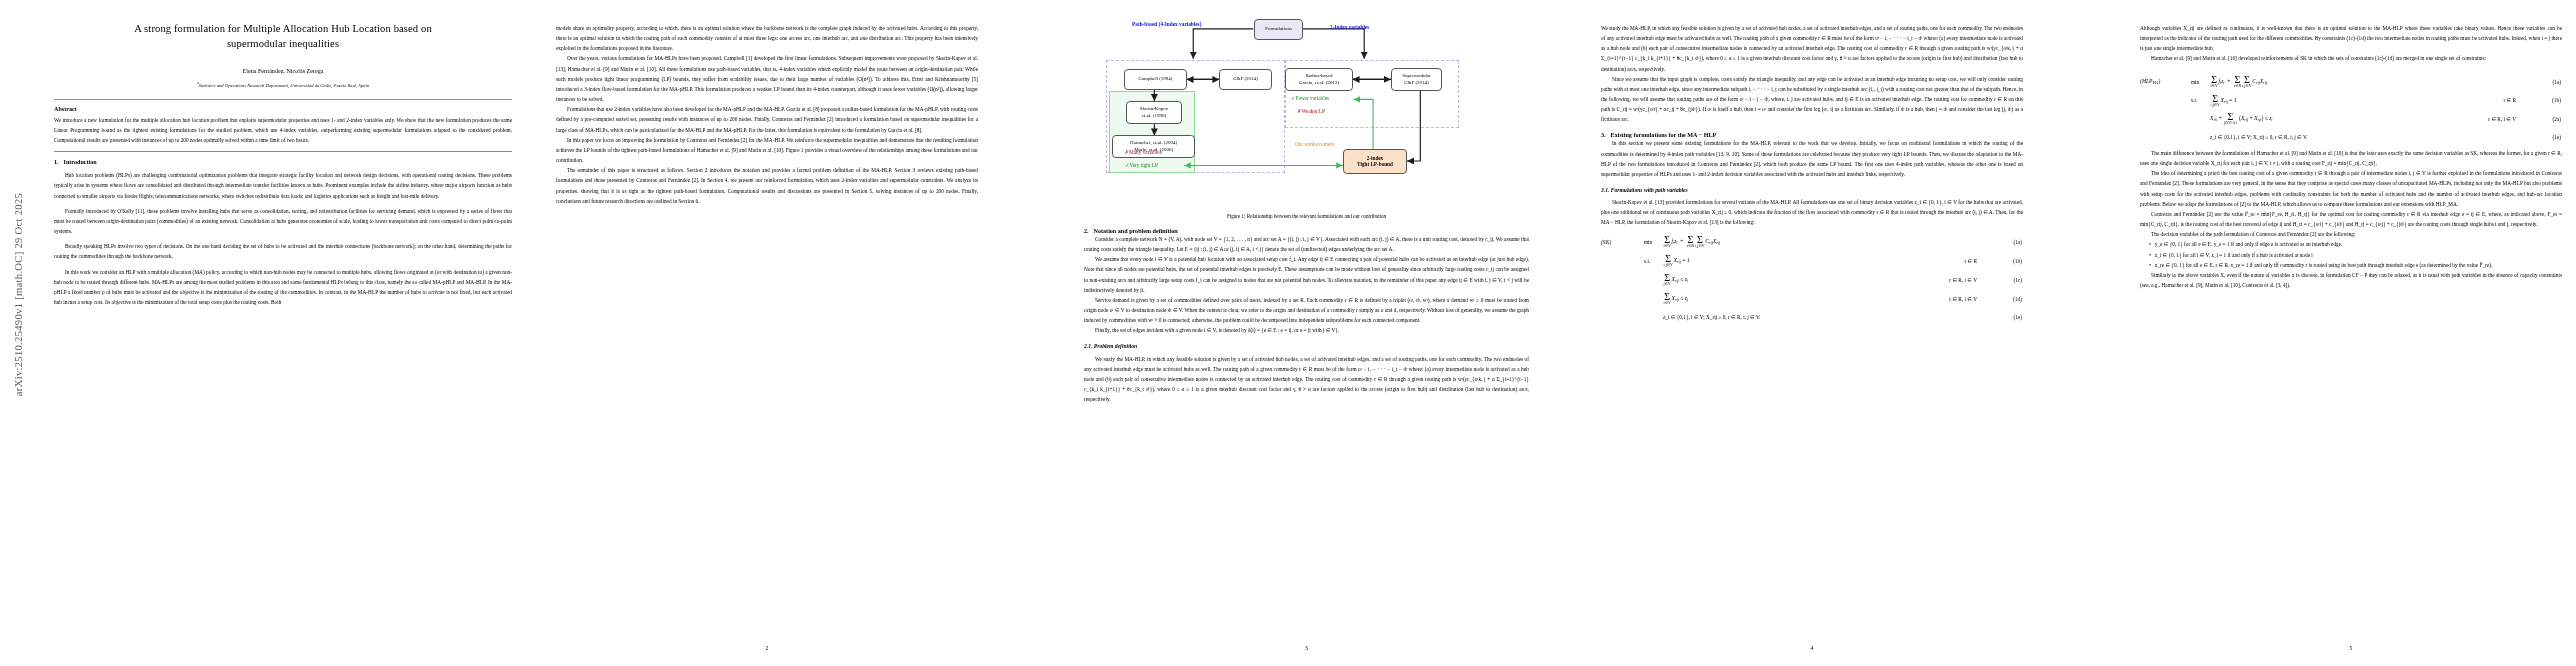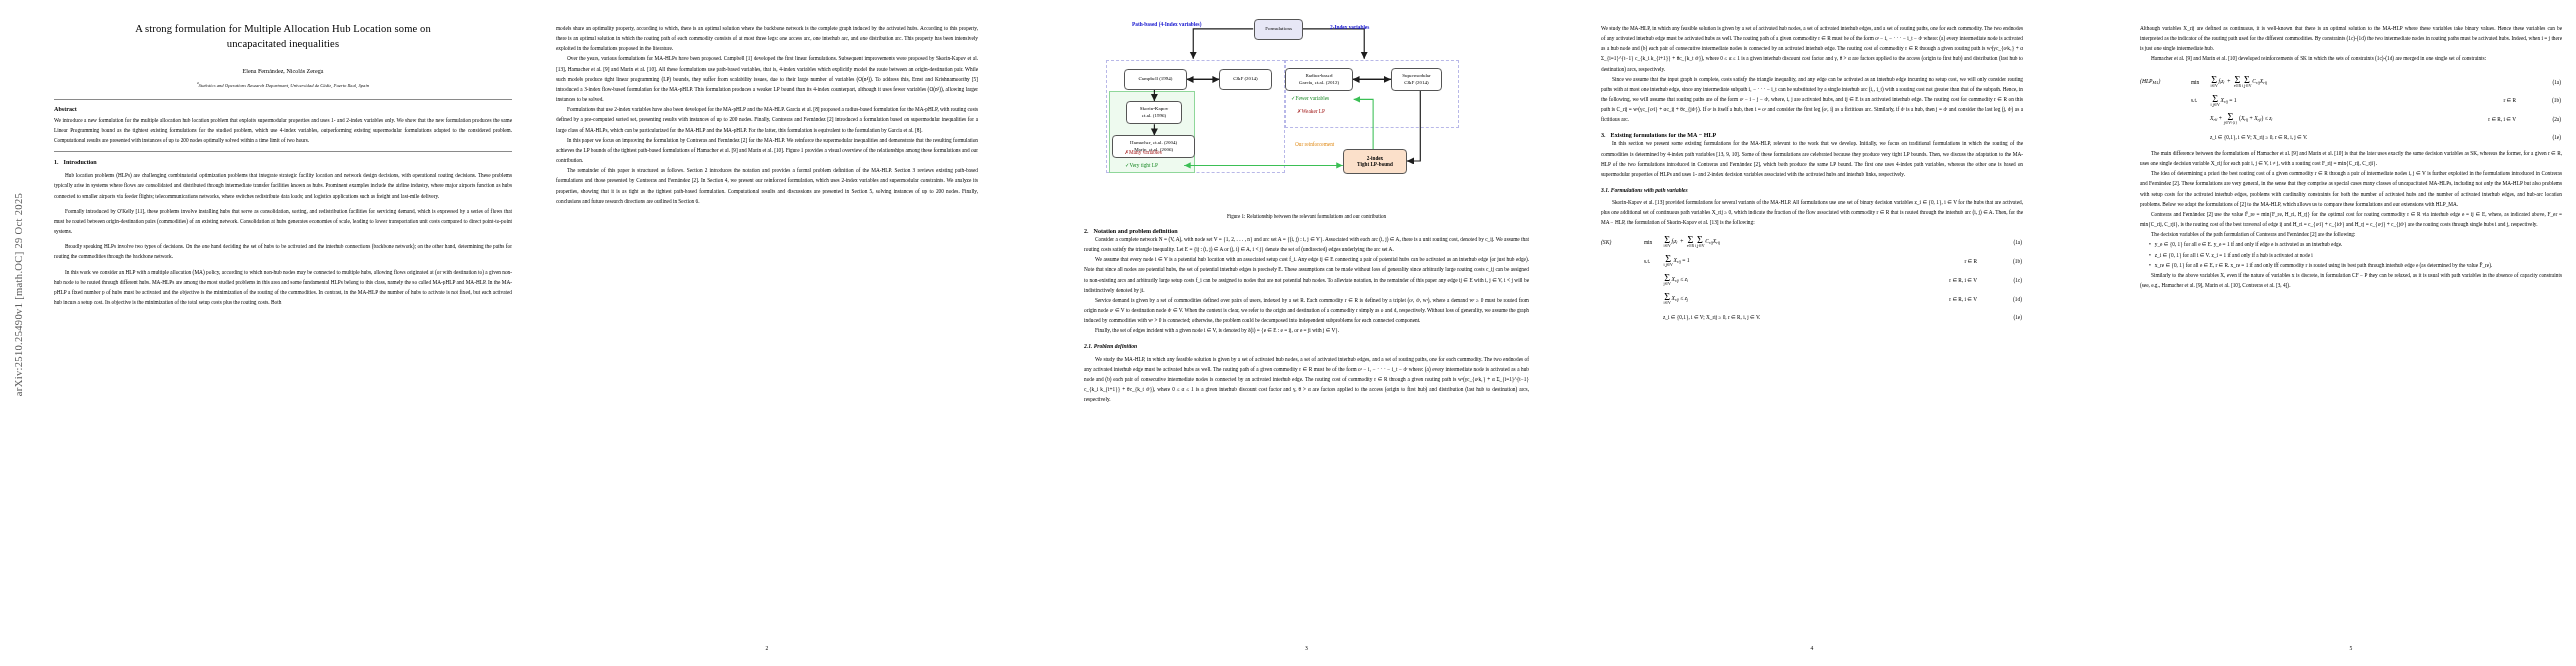--- a/index.html
+++ b/index.html
@@ -81,22 +81,22 @@
 </style>
 </head>
 <body>
 
 <div class="sheet">
 
   <div class="arxiv-stamp">arXiv:2510.25490v1  [math.OC]  29 Oct 2025</div>
 
   <div class="page p1">
     <div class="title">
-      <span>A strong formulation for Multiple Allocation Hub Location some on</span><br>
-      <span>uncapacitated inequalities</span>
+      <span>A strong formulation for Multiple Allocation Hub Location based on</span><br>
+      <span>supermodular inequalities</span>
     </div>
     <div class="authors">
       <span>Elena Fernández, Nicolás Zerega</span>
     </div>
     <div class="affil">
       <sup>a</sup><span>Statistics and Operations Research Department, Universidad de Cádiz, Puerto Real, Spain</span>
     </div>
 
     <div class="rule"></div>
     <div class="h-abs">Abstract</div>

